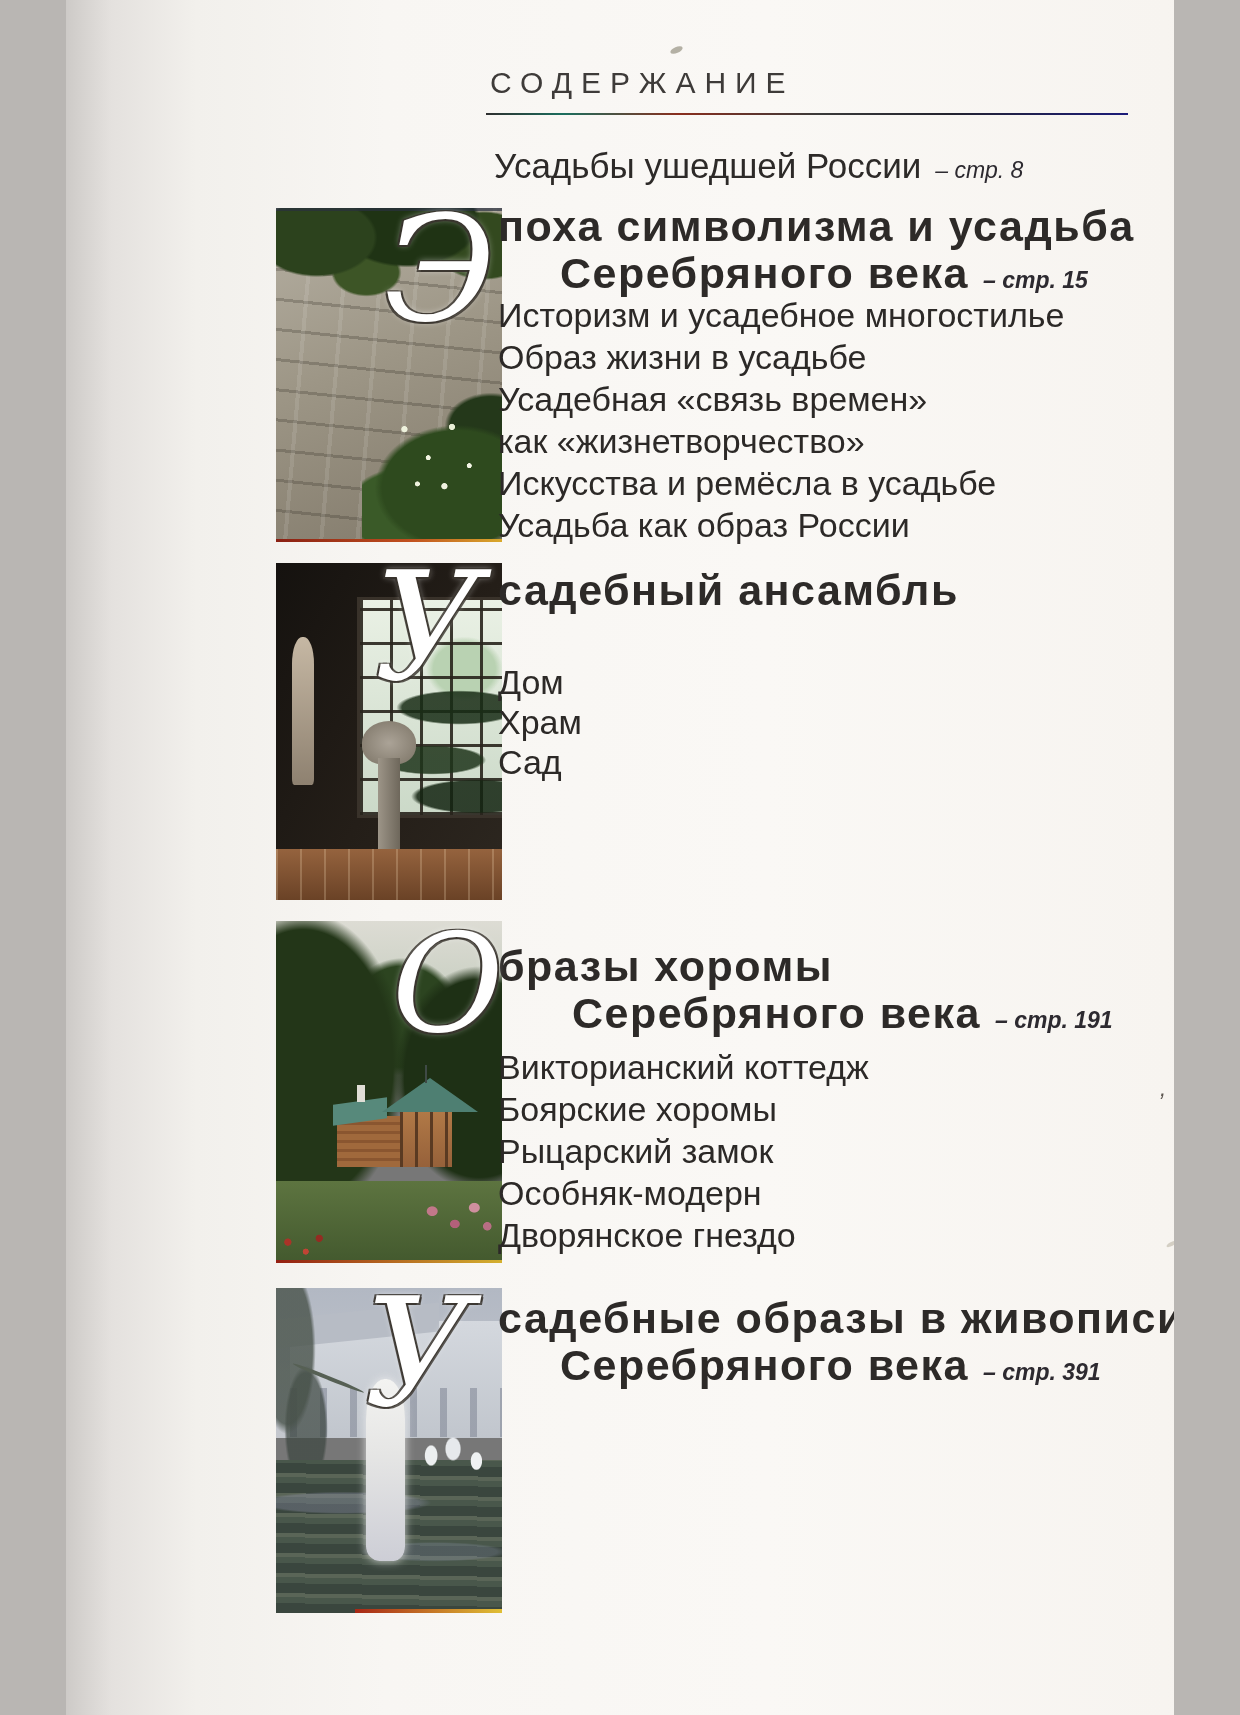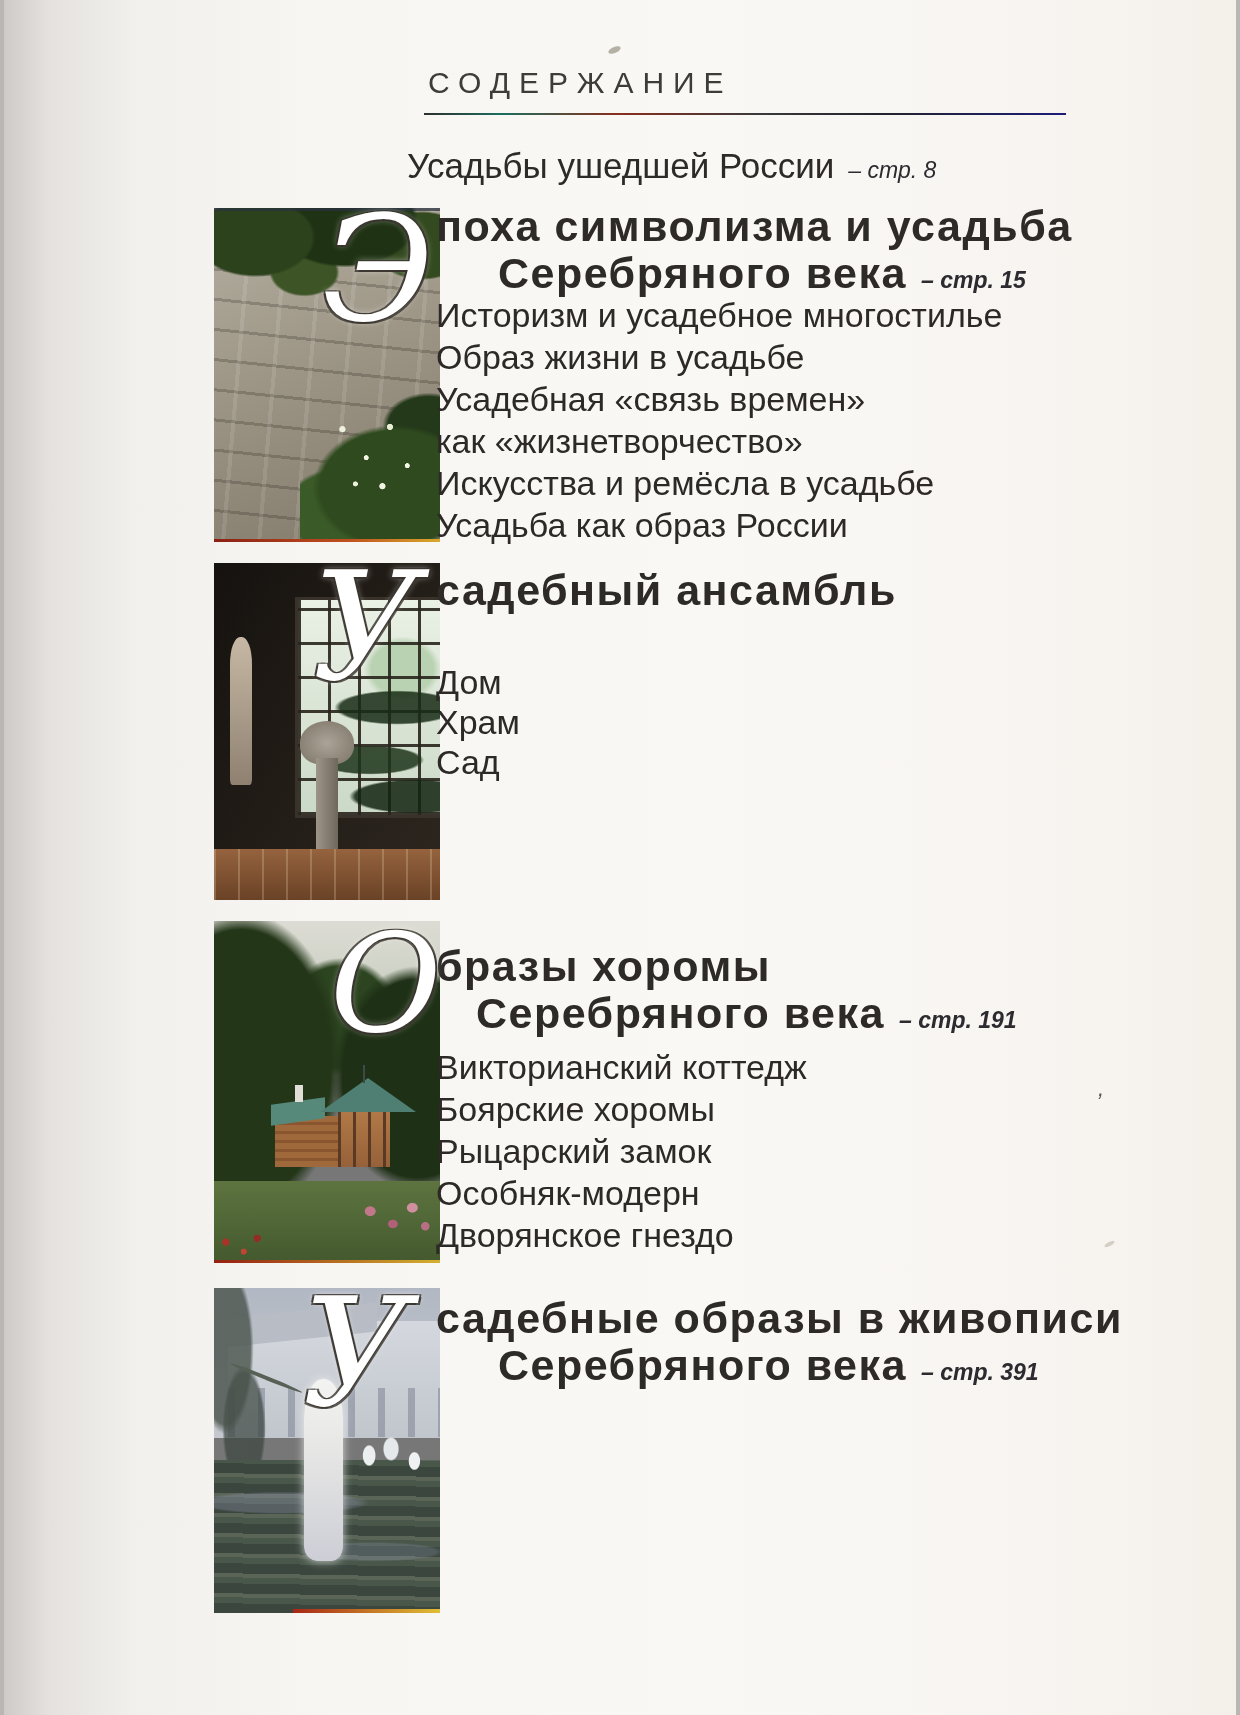--- a/index.html
+++ b/index.html
@@ -1,40 +1,40 @@
 <!DOCTYPE html>
 <html lang="ru"><head>
 <meta charset="utf-8">
 <style>
   html,body{margin:0;padding:0;background:#b9b6b3;}
   .page{
     position:relative;
-    width:1232px;height:1715px;
+    width:1108px;height:1715px;
     margin:0 auto;
     overflow:hidden;
     font-family:"Liberation Sans", sans-serif;
     color:#312e2c;
     background:linear-gradient(90deg,#cdcac7 0px,#e4e1de 45px,#f2f0ec 130px,#f8f6f3 320px,#faf8f5 700px,#f7f4f0 1100px,#f3efe9 1240px);
   }
   
   .hdr{
     position:absolute;left:424px;top:66px;
     font-size:30px;font-weight:400;letter-spacing:9px;color:#3e3b39;
   }
   .rule{
     position:absolute;left:420px;top:113px;width:642px;height:2px;
     background:linear-gradient(90deg,#2e2e2e 0%,#1b6e5e 12%,#8a2e1e 30%,#3a3a3a 52%,#23232e 72%,#1c1c7a 100%);
   }
-  .intro{position:absolute;left:403px;top:146px;font-size:35px;font-weight:400;color:#2d2a28;white-space:nowrap;}
+  .intro{position:absolute;left:428px;top:146px;font-size:35px;font-weight:400;color:#2d2a28;white-space:nowrap;}
   .ref{font-size:23px;font-style:italic;margin-left:14px;color:#2d2a30;letter-spacing:0;}
   
   .stitle{position:absolute;font-size:43px;font-weight:700;color:#2d2a28;letter-spacing:1.5px;white-space:nowrap;}
   .s1l1{left:432px;top:202px;} .s1l2{left:494px;top:249px;}
   .s2l1{left:432px;top:566px;} .s2l2{left:494px;top:613px;}
-  .s3l1{left:432px;top:942px;} .s3l2{left:472px;top:989px;}
+  .s3l1{left:432px;top:942px;} .s3l2{left:506px;top:989px;}
   .s4l1{left:432px;top:1294px;} .s4l2{left:494px;top:1341px;}
   .items{position:absolute;left:432px;margin:0;padding:0;list-style:none;font-size:34px;line-height:42px;color:#2c2927;white-space:nowrap;}
   .s1items{top:294px;} .s2items{top:662px;line-height:40px;} .s3items{top:1046px;}
   
   .initial{
     position:absolute;z-index:5;
     font-family:"DejaVu Serif", serif;font-style:italic;font-weight:400;
     color:#ffffff;line-height:1;
     text-shadow:-2px -1px 0 rgba(55,50,44,.8), 2px -1px 0 rgba(55,50,44,.8),
                 -2px 2px 0 rgba(55,50,44,.8), 2px 2px 0 rgba(55,50,44,.8),

